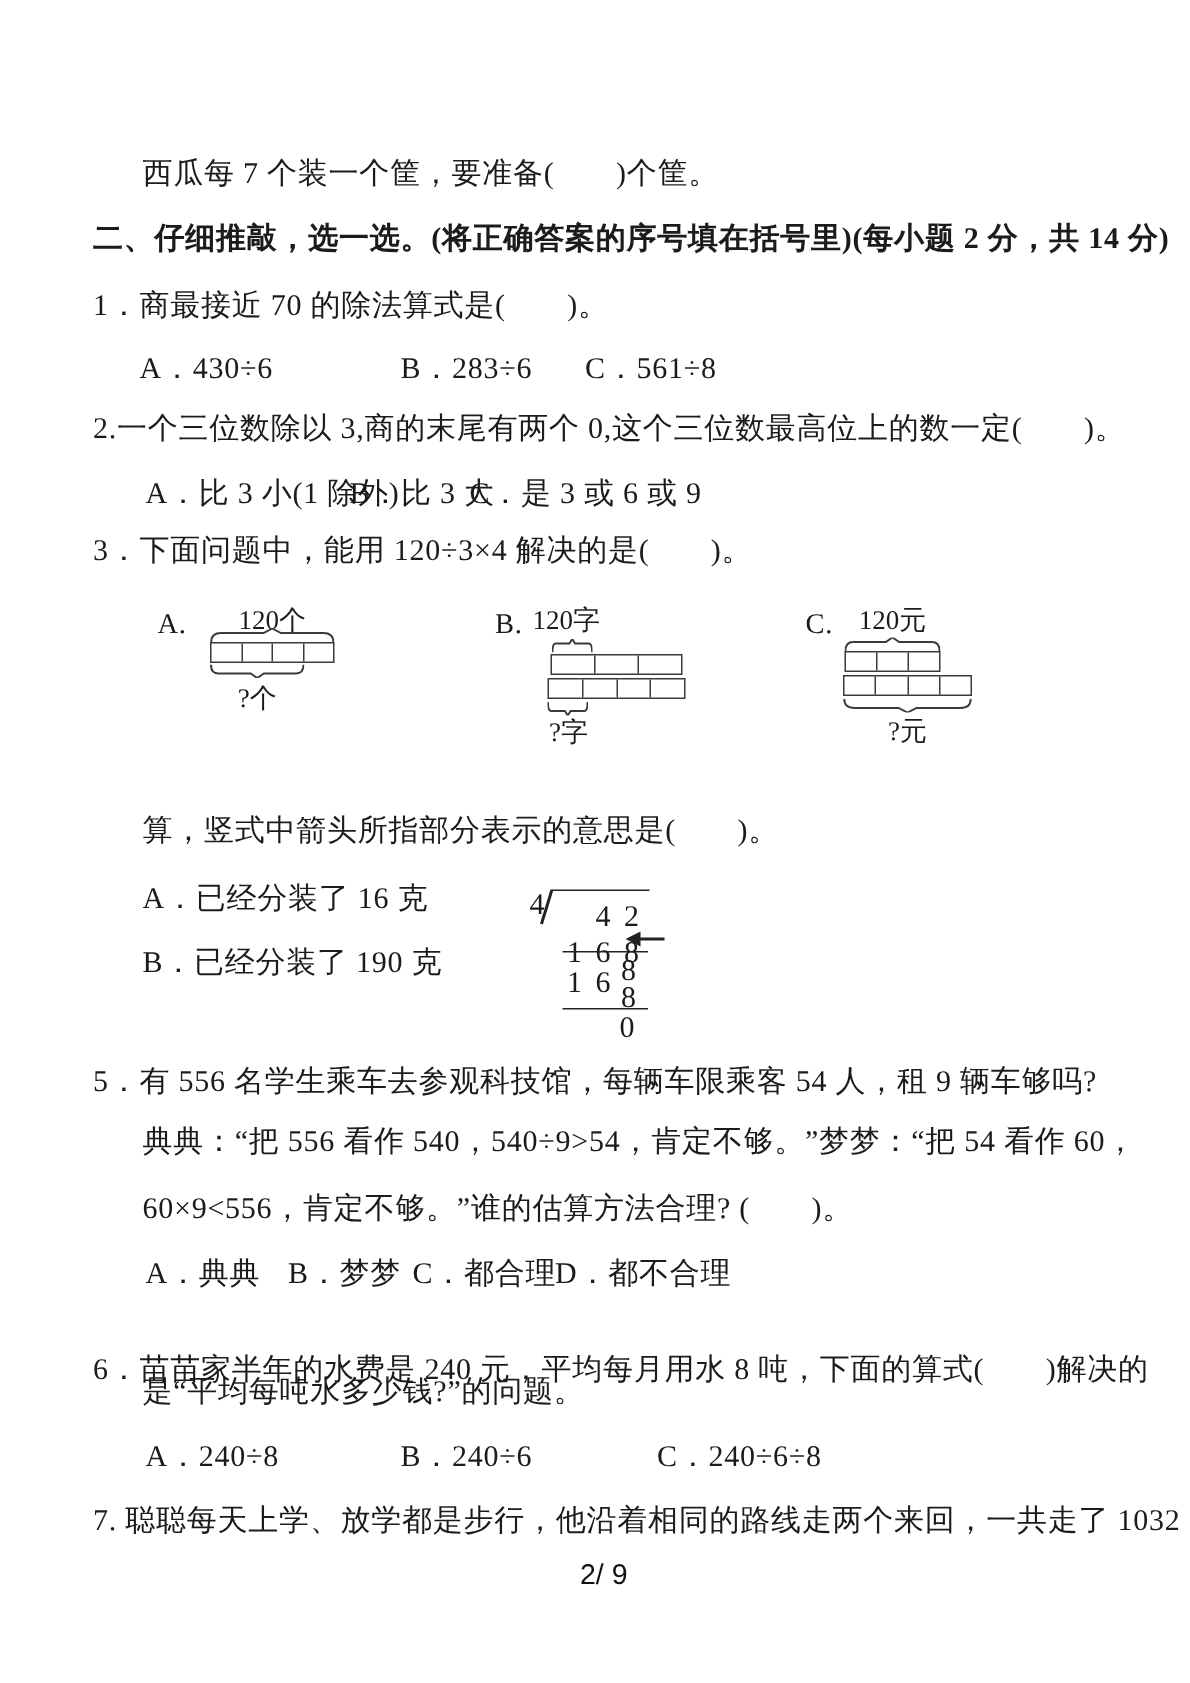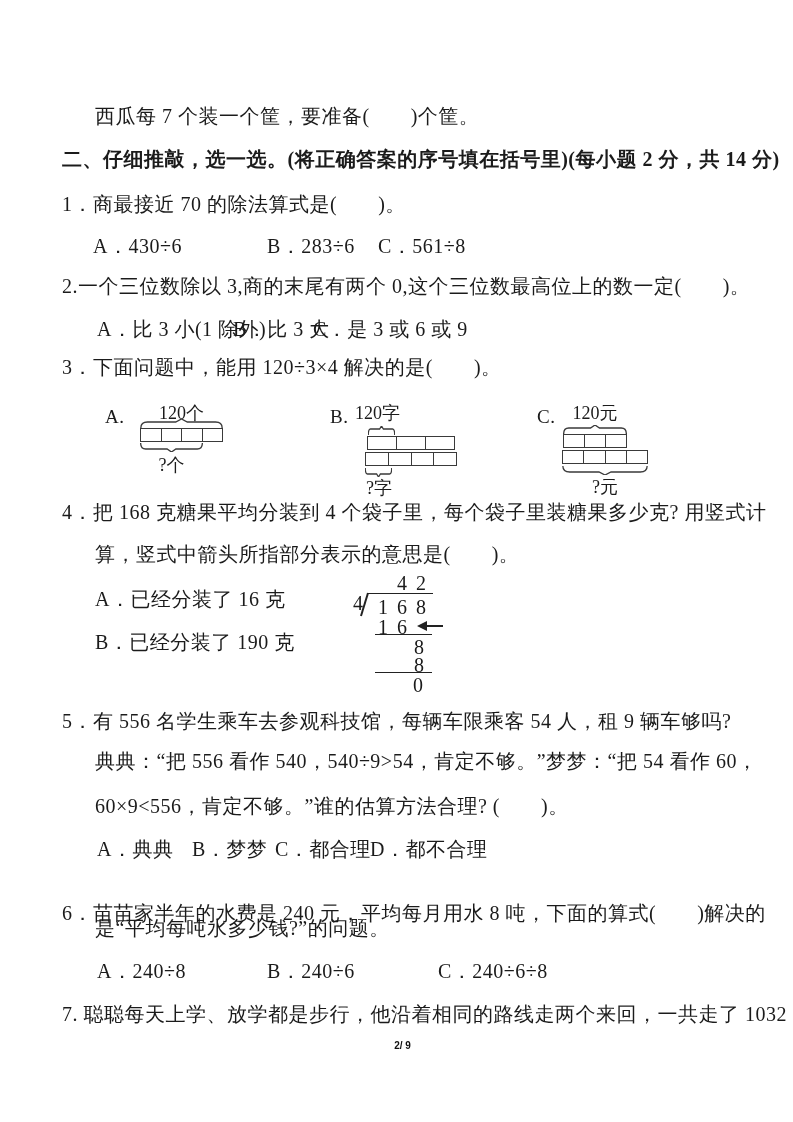--- a/index.html
+++ b/index.html
@@ -10,42 +10,42 @@
   
   .bar{position:absolute;display:flex;box-sizing:border-box;border:1.4px solid #3a3a3a;background:#fff;height:14px;}
   .bar i{flex:1;border-left:1.4px solid #3a3a3a;}
   .bar i:first-child{border-left:none;}
   .brace{position:absolute;height:9px;}
   .brace svg{display:block;width:100%;height:100%;}
   .dlabel{position:absolute;font-size:18px;text-align:center;white-space:nowrap;}
   
   .ld{position:absolute;font-size:20px;}
   .ld .d{position:absolute;white-space:nowrap;line-height:1;}
-  .sp{letter-spacing:9px;}
+  .sp{letter-spacing:9px;margin-top:28px;}
   .rule{position:absolute;height:0;border-top:1.6px solid #222;}
   .vinculum{position:absolute;height:0;border-top:1.6px solid #222;}
   .slash{position:absolute;width:1.6px;background:#222;transform:rotate(17deg);transform-origin:top center;}
   .arrow-line{position:absolute;height:1.7px;background:#222;}
   .arrow-head{position:absolute;width:0;height:0;border-top:5px solid transparent;border-bottom:5px solid transparent;border-right:10px solid #222;}
   .footer{position:absolute;left:12px;right:0;text-align:center;font-family:"Liberation Sans","DejaVu Sans",sans-serif;
-          font-size:10px;font-weight:bold;color:#111;}
+          font-size:19px;font-weight:normal;color:#111;}
 </style>
 </head>
 <body>
 
 <div class="page">
 
   <div class="t" style="left:95px;top:105px">西瓜每 7 个装一个筐，要准备(　　)个筐。</div>
 
   <div class="t sec" style="left:62px;top:148px">二、仔细推敲，选一选。(将正确答案的序号填在括号里)(每小题 2 分，共 14 分)</div>
 
   <div class="t" style="left:62px;top:193px">1．商最接近 70 的除法算式是(　　)。</div>
   <div class="t" style="left:93px;top:235px">A．430÷6</div>
   <div class="t" style="left:267px;top:235px">B．283÷6</div>
-  <div class="t" style="left:378px;top:235px">C．561÷8</div>
+  <div class="t" style="left:390px;top:235px">C．561÷8</div>
 
   <div class="t" style="left:62px;top:275px">2.一个三位数除以 3,商的末尾有两个 0,这个三位数最高位上的数一定(　　)。</div>
   <div class="t" style="left:97px;top:318px">A．比 3 小(1 除外)</div>
   <div class="t" style="left:233px;top:318px">B．比 3 大</div>
   <div class="t" style="left:313px;top:318px">C．是 3 或 6 或 9</div>
 
   <div class="t" style="left:62px;top:356px">3．下面问题中，能用 120÷3×4 解决的是(　　)。</div>
 
   <div class="t" style="left:105px;top:406px;font-size:19px">A.</div>
   <div class="dlabel" style="left:140px;width:83px;top:401px">120个</div>
@@ -110,21 +110,20 @@
       <i></i>
       <i></i>
     </div>
   <div class="brace" style="left:562px;top:466px;width:86px">
     <svg viewBox="0 0 100 12" preserveAspectRatio="none">
         <path d="M1,0 Q1,8 9,8 L43,8 L50,12 L57,8 L91,8 Q99,8 99,0" fill="none" stroke="#3a3a3a" stroke-width="1.3" vector-effect="non-scaling-stroke"></path>
       </svg>
   </div>
   <div class="dlabel" style="left:562px;width:86px;top:475px">?元</div>
 
-  <div class="t" style="left:62px;top:501px">4．把 168 克糖果平均分装到 4 个袋子里，每个袋子里装糖果多少克? 用竖式计</div>
   <div class="t" style="left:95px;top:543px">算，竖式中箭头所指部分表示的意思是(　　)。</div>
   <div class="t" style="left:95px;top:588px">A．已经分装了 16 克</div>
   <div class="t" style="left:95px;top:631px">B．已经分装了 190 克</div>
 
   <div class="ld" style="left:340px;top:573px;width:115px;height:118px">
     <span class="d sp" style="left:57px;top:0">42</span>
     <span class="d" style="left:13px;top:20px">4</span>
     <div class="slash" style="left:27px;top:20px;height:24px"></div>
     <div class="vinculum" style="left:28px;top:20px;width:65px"></div>
     <span class="d sp" style="left:38px;top:24px">168</span>

